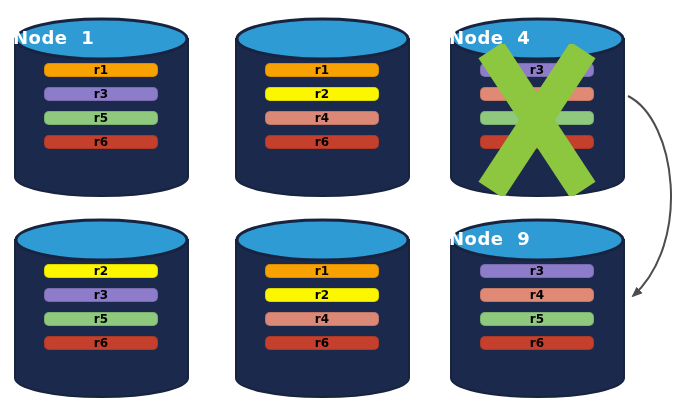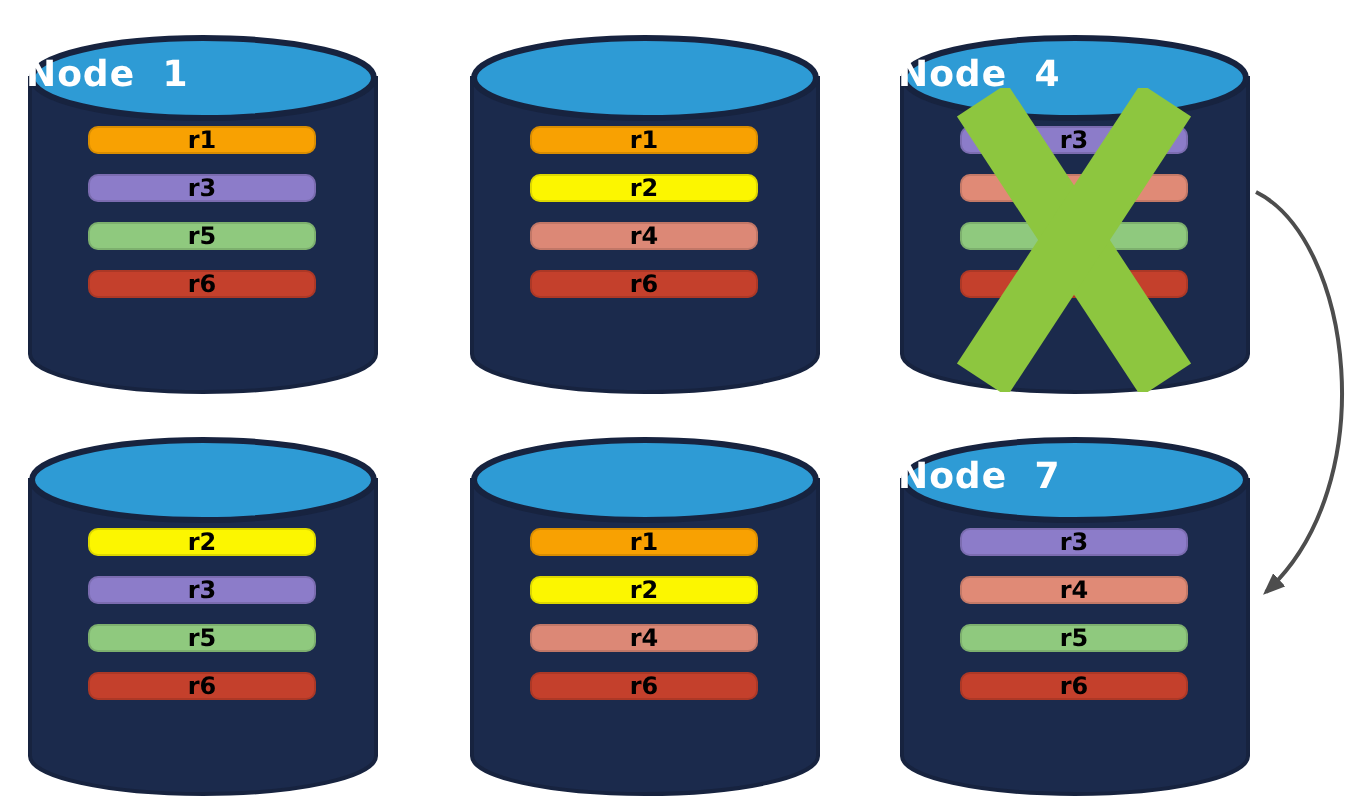--- a/index.html
+++ b/index.html
@@ -97,21 +97,21 @@
       <div class="replica-bar" style="background: rgb(220, 136, 118);">r4</div>
       <div class="replica-bar" style="background: rgb(196, 64, 44);">r6</div>
     </div>
   </div>
 
   <div class="node" style="left:449px;top:211px">
     <svg class="cyl" viewBox="0 0 177 188">
       <path d="M2 29 L2 167 A86.5 19 0 0 0 175 167 L175 29 Z" fill="var(--cylinder-body)" stroke="var(--cylinder-edge)" stroke-width="2"></path>
       <ellipse cx="88.5" cy="29" rx="85.5" ry="20" fill="var(--cylinder-top)" stroke="var(--cylinder-edge)" stroke-width="3"></ellipse>
     </svg>
-    <div class="node-title">Node 7</div>
+    <div class="node-title">Node 9</div>
     <div class="rows">
       <div class="replica-bar" style="background: rgb(140, 124, 201);">r3</div>
       <div class="replica-bar" style="background: rgb(224, 138, 118);">r4</div>
       <div class="replica-bar" style="background: rgb(143, 201, 126);">r5</div>
       <div class="replica-bar" style="background: rgb(196, 64, 44);">r6</div>
     </div>
   </div>
 
   <svg class="arrow-overlay" viewBox="0 0 676 402">
     <defs>

